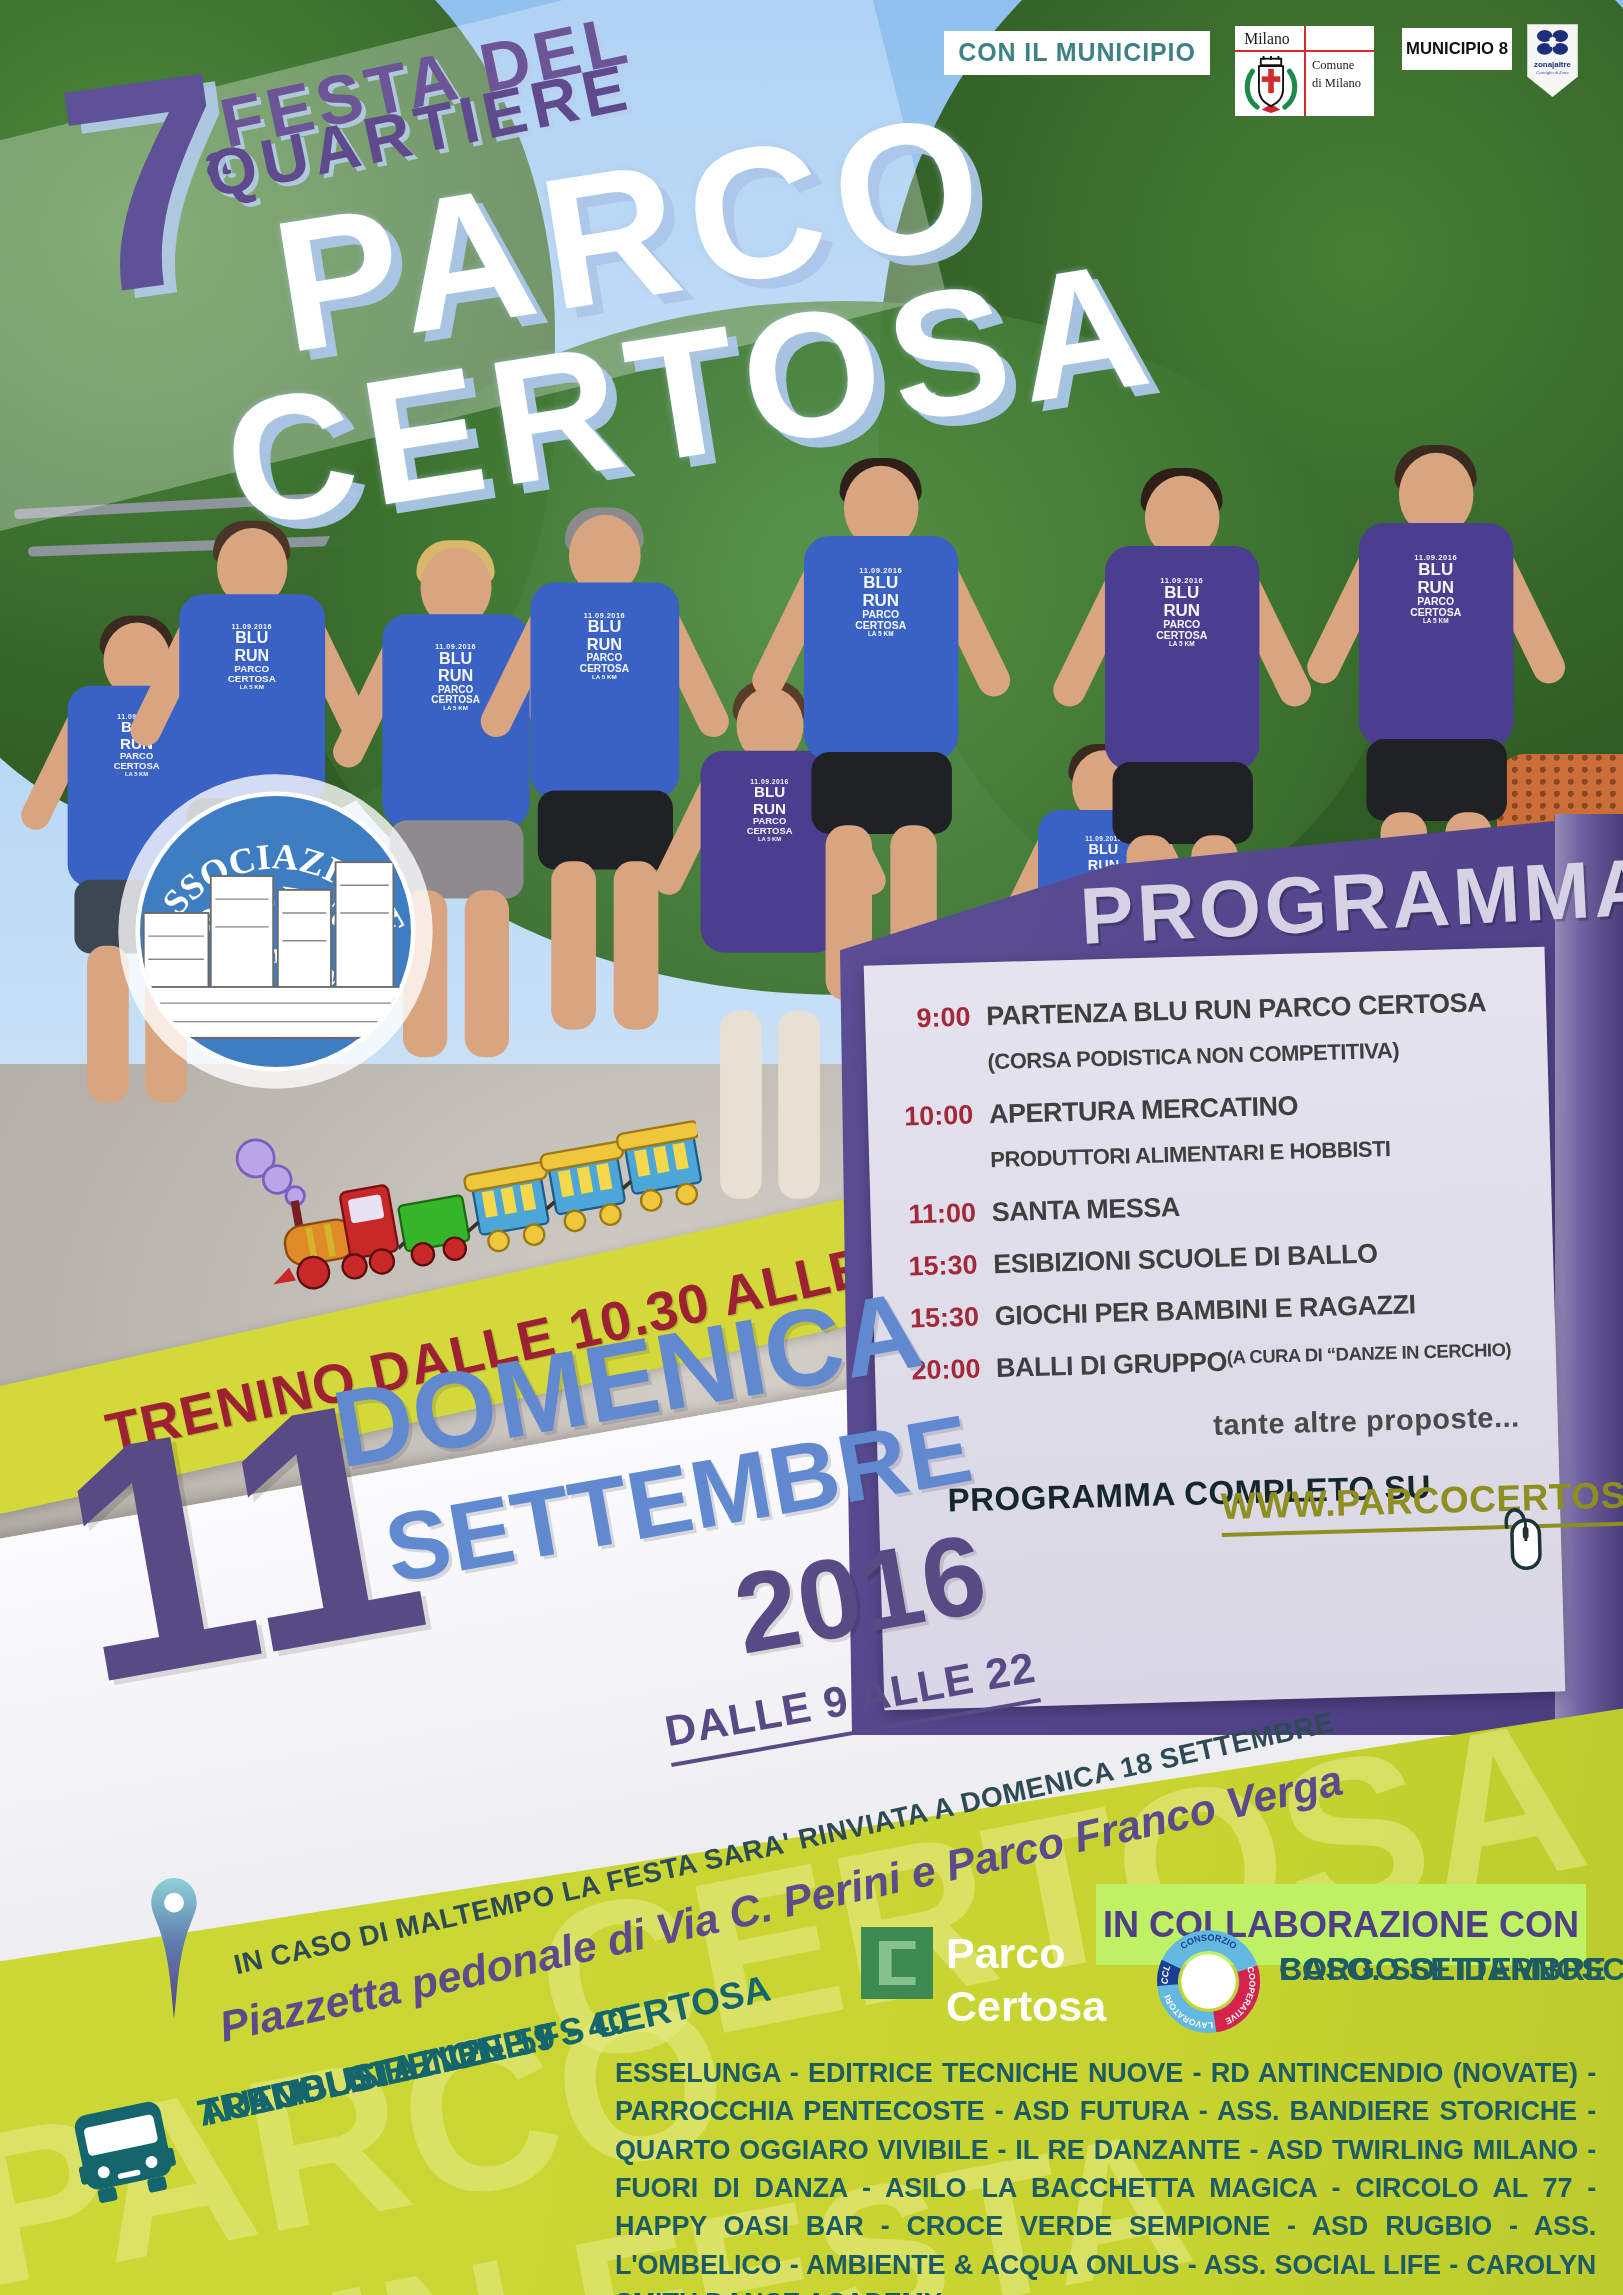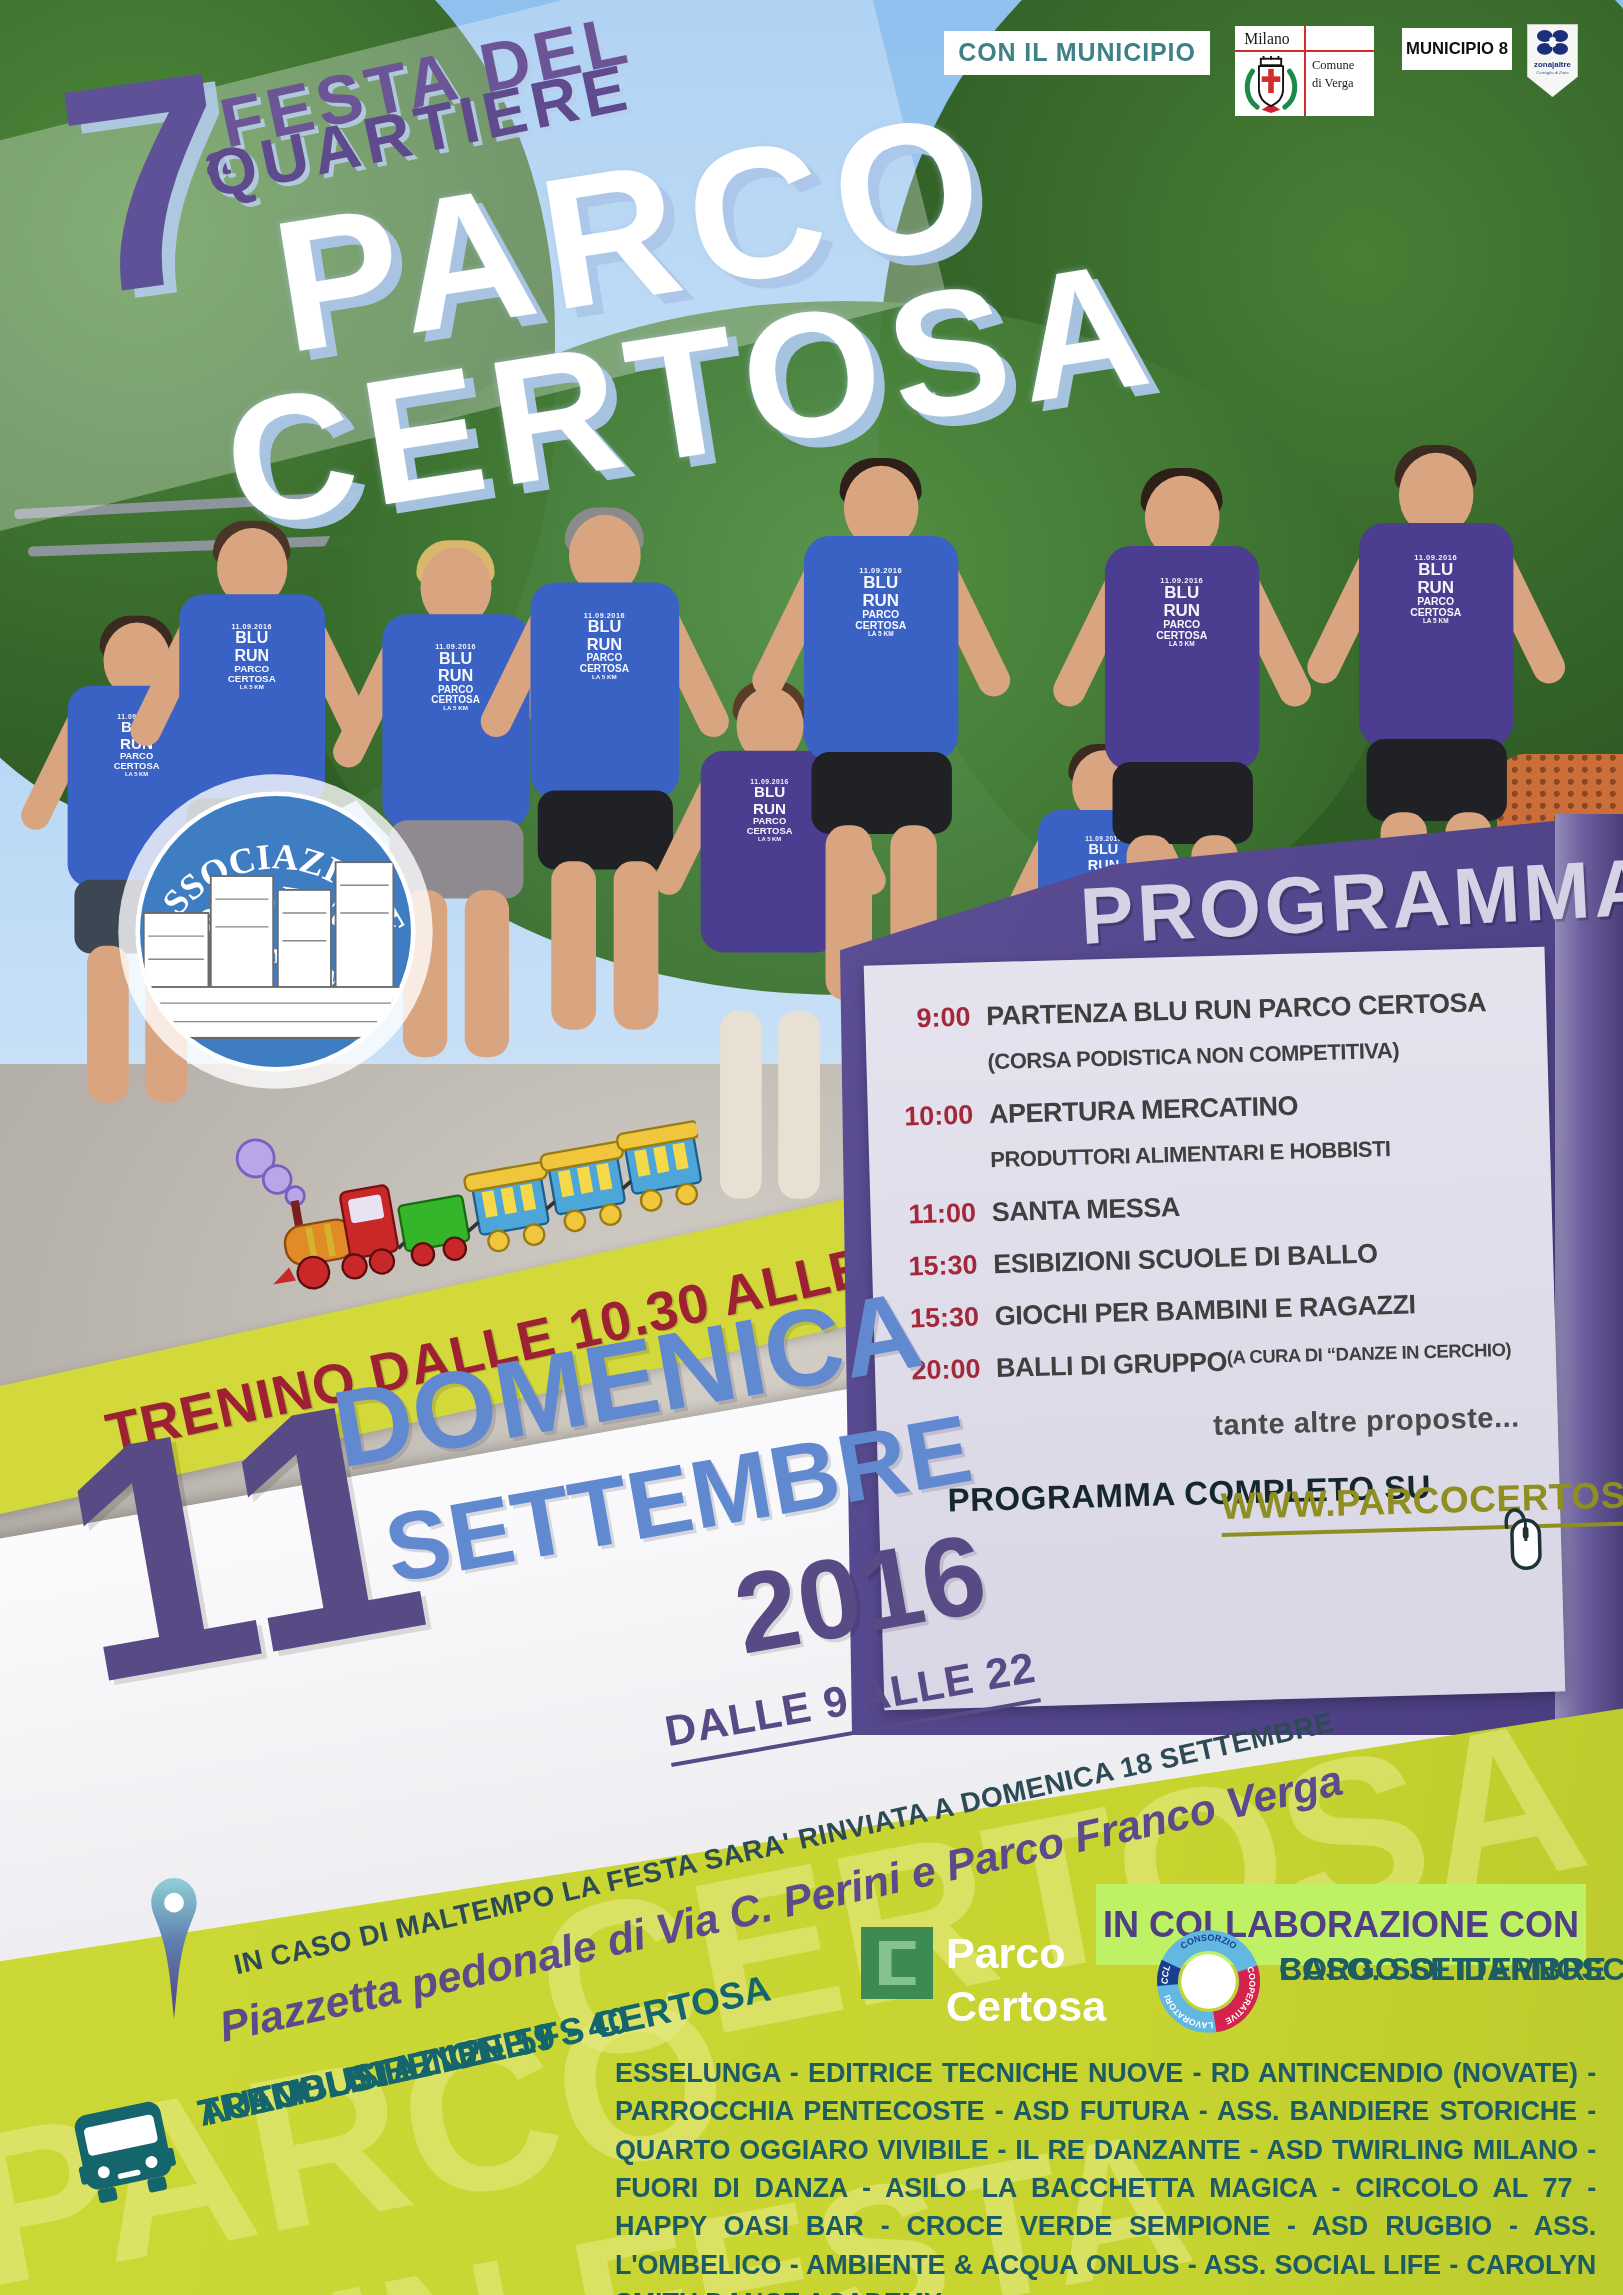--- a/index.html
+++ b/index.html
@@ -601,21 +601,21 @@
       <path d="M40,118 L60,105 L80,118 L60,125 Z" fill="#cc2233"></path>
       <rect x="38" y="8" width="44" height="14" fill="none" stroke="#111" stroke-width="4"></rect>
       <line x1="44" y1="2" x2="44" y2="10" stroke="#111" stroke-width="4"></line>
       <line x1="60" y1="2" x2="60" y2="10" stroke="#111" stroke-width="4"></line>
       <line x1="76" y1="2" x2="76" y2="10" stroke="#111" stroke-width="4"></line>
       <path d="M34,24 h52 v50 c0,20 -12,30 -26,36 c-14,-6 -26,-16 -26,-36 Z" fill="#ffffff" stroke="#111" stroke-width="4"></path>
       <rect x="54" y="30" width="12" height="52" fill="#d22c2c"></rect>
       <rect x="40" y="46" width="40" height="12" fill="#d22c2c"></rect>
     </svg>
     <div class="c1">Comune</div>
-    <div class="c2">di Verga</div>
+    <div class="c2">di Milano</div>
   </div>
   <div class="badge municipio">MUNICIPIO 8</div>
   <div class="zona">
     <svg class="z8" viewBox="0 0 110 70">
       <ellipse cx="38" cy="22" rx="17" ry="13" fill="#1b2f7a"></ellipse>
       <ellipse cx="72" cy="22" rx="17" ry="13" fill="#1b2f7a"></ellipse>
       <ellipse cx="38" cy="50" rx="17" ry="13" fill="#1b2f7a"></ellipse>
       <ellipse cx="72" cy="50" rx="17" ry="13" fill="#1b2f7a"></ellipse>
       <text x="55" y="47" text-anchor="middle" font-size="30" font-weight="bold" fill="#ffffff">8</text>
     </svg>

